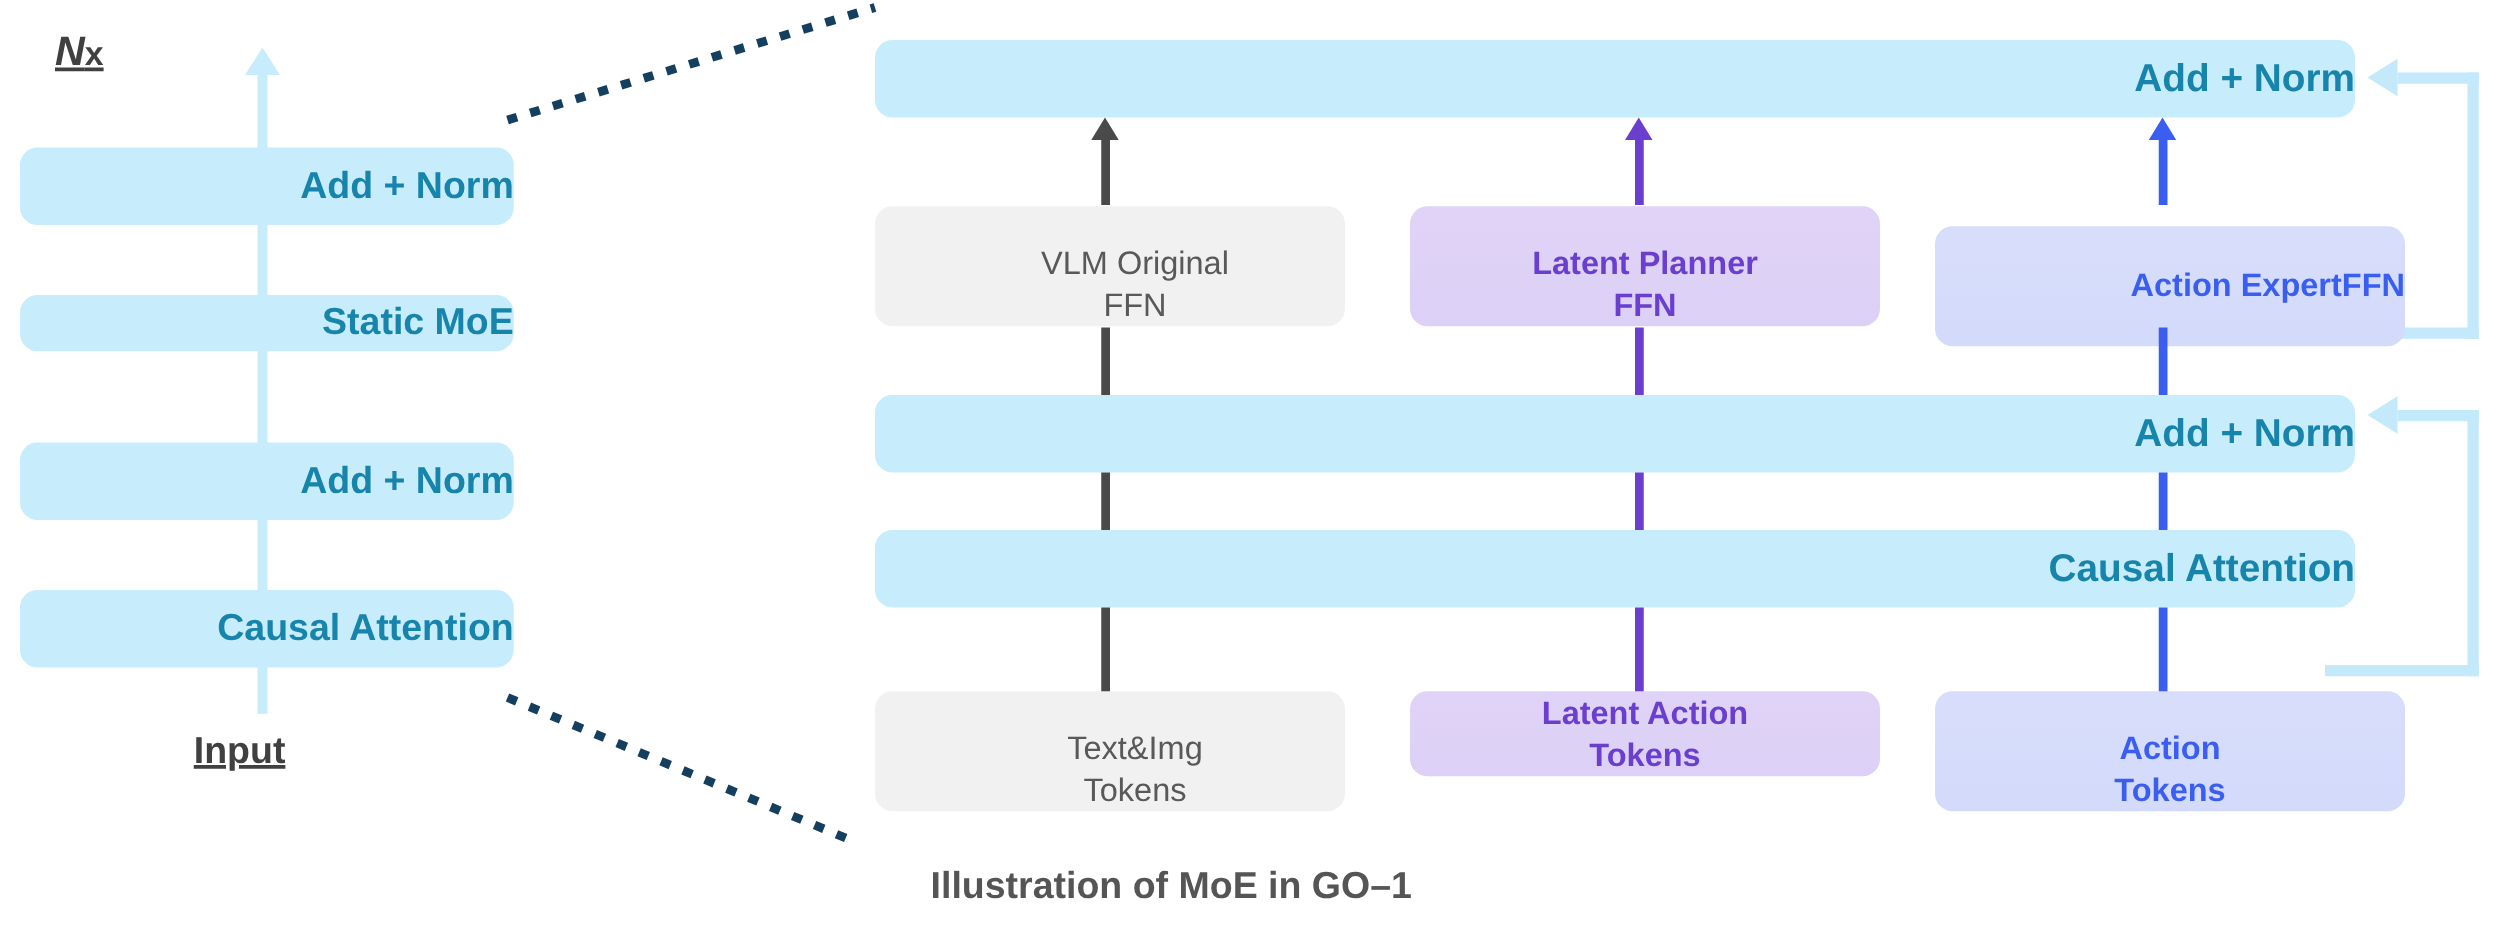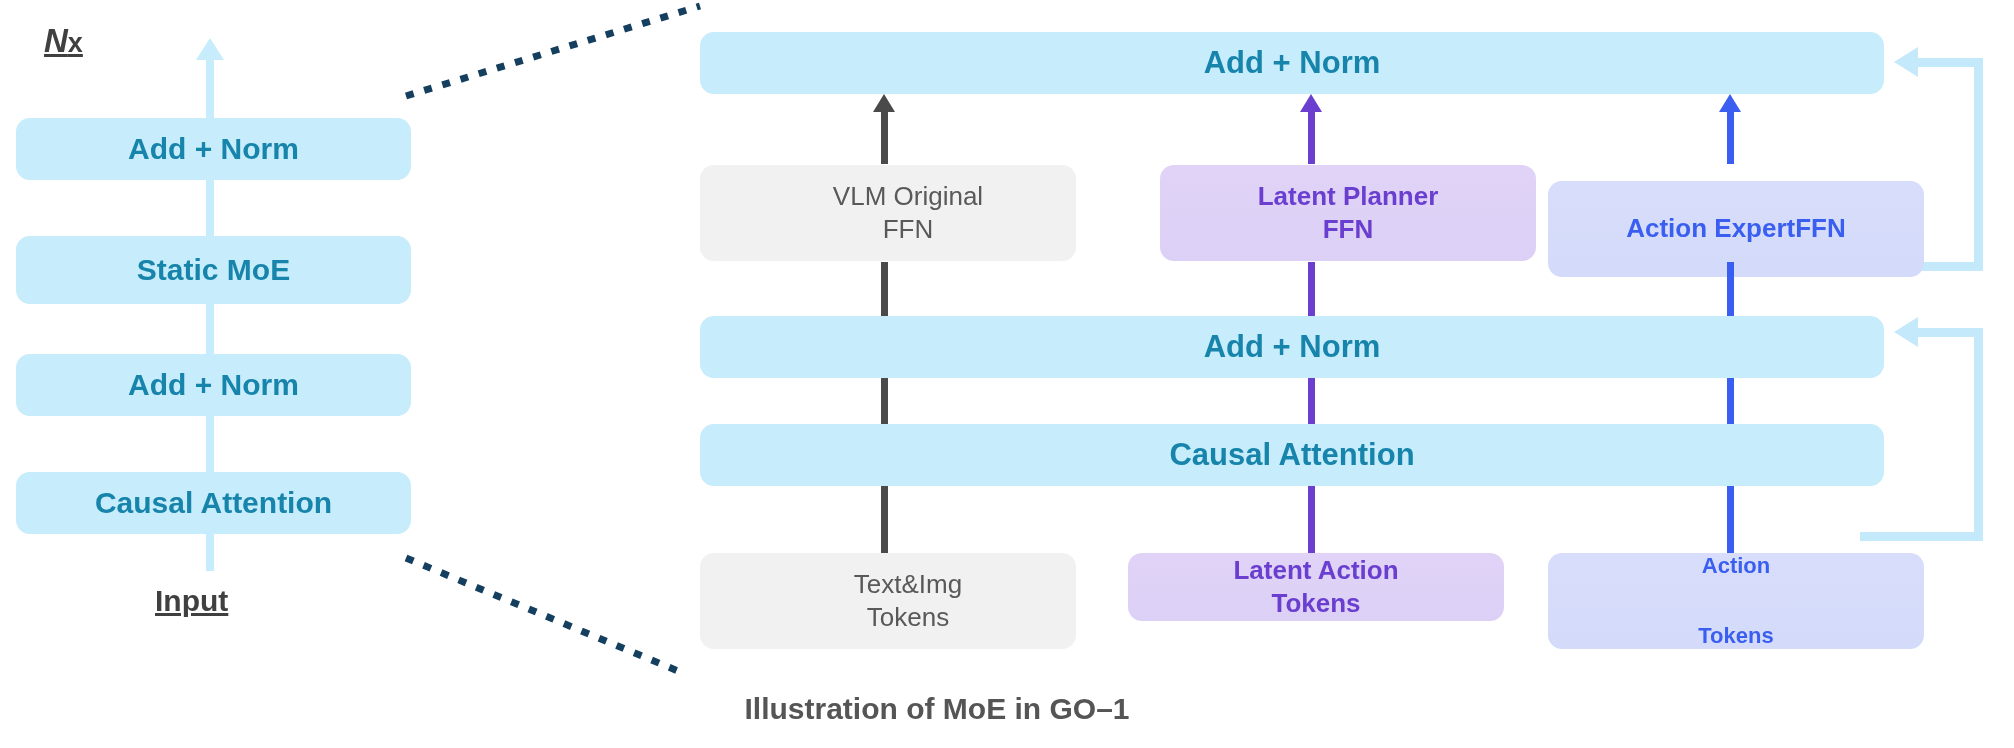--- a/index.html
+++ b/index.html
@@ -10,21 +10,21 @@
     overflow: hidden;
   }
   #stage { position: relative; width: 2014px; height: 748px; }
 
   
   .box {
     position: absolute;
     border-radius: 14px;
     display: flex;
     align-items: center;
-    justify-content: center;
+    justify-content: flex-end;
     text-align: center;
     line-height: 1.28;
     font-weight: bold;
   }
   .box.cyan  { background: #c7ecfb; color: #1784ab; }
   .box.gray  { background: #f1f1f1; color: #595959; font-weight: normal; padding-left: 40px; }
   .box.purple{ background: linear-gradient(180deg,#e0d3f7 0%,#ddd0f6 100%); color: #6a3fd0; }
   .box.blue  { background: linear-gradient(180deg,#d7ddfa 0%,#d4dbfa 100%); color: #3a5ef0; }
 
   
@@ -95,21 +95,21 @@
     <i>N</i><span style="font-size:27px;">x</span>
   </div>
 
   <div class="vline" style="left:206px; top:57px; width:8px; height:514px;"></div>
   <div class="uparrow-head" style="left:196px; top:38px;"></div>
 
   <div class="box cyan" style="left:16px; top:118px; width:395px; height:62px; font-size:30px;">
     <span>Add + Norm</span>
   </div>
 
-  <div class="box cyan" style="left:16px; top:236px; width:395px; height:68px; font-size:30px;">
+  <div class="box cyan" style="left:16px; top:236px; width:395px; height:45px; font-size:30px;">
     <span>Static MoE</span>
   </div>
 
   <div class="box cyan" style="left:16px; top:354px; width:395px; height:62px; font-size:30px;">
     <span>Add + Norm</span>
   </div>
 
   <div class="box cyan" style="left:16px; top:472px; width:395px; height:62px; font-size:30px;">
     <span>Causal Attention</span>
   </div>
@@ -149,21 +149,21 @@
   <div class="arrowhead violet" style="left:1300px; top:94px;"></div>
 
   <div class="conn royal" style="left:1727px; top:112px; width:7px; height:52px;"></div>
   <div class="arrowhead royal" style="left:1719px; top:94px;"></div>
 
   <div class="box gray" style="left:700px; top:165px; width:376px; height:96px; font-size:26px; flex-direction:column;">
     <span>VLM Original</span>
     <span>FFN</span>
   </div>
 
-  <div class="box purple" style="left:1128px; top:165px; width:376px; height:96px; font-size:26px; flex-direction:column;margin-left:32px;">
+  <div class="box purple" style="left:1128px; top:165px; width:376px; height:96px; font-size:26px; flex-direction:column;">
     <span>Latent Planner</span>
     <span>FFN</span>
   </div>
 
   <div class="box blue" style="left:1548px; top:181px; width:376px; height:96px; font-size:26px; ">
     <span>Action Expert</span>
     <span>FFN</span>
   </div>
 
   <div class="conn dark" style="left:881px; top:262px; width:7px; height:68px;"></div>
@@ -189,21 +189,21 @@
   <div class="box gray" style="left:700px; top:553px; width:376px; height:96px; font-size:26px; flex-direction:column;">
     <span>Text&amp;Img</span>
     <span>Tokens</span>
   </div>
 
   <div class="box purple" style="left:1128px; top:553px; width:376px; height:68px; font-size:26px; flex-direction:column;">
     <span>Latent Action</span>
     <span>Tokens</span>
   </div>
 
-  <div class="box blue" style="left:1548px; top:553px; width:376px; height:96px; font-size:22px; flex-direction:column;gap:41px;">
+  <div class="box blue" style="left:1548px; top:553px; width:376px; height:96px; font-size:26px; flex-direction:column;">
     <span>Action</span>
     <span>Tokens</span>
   </div>
 
   <div class="caption" style="left:0px; top:692px; width:1874px; text-align:center;">
     <span>Illustration of MoE in GO–1</span>
   </div>
 
 </div>
 

